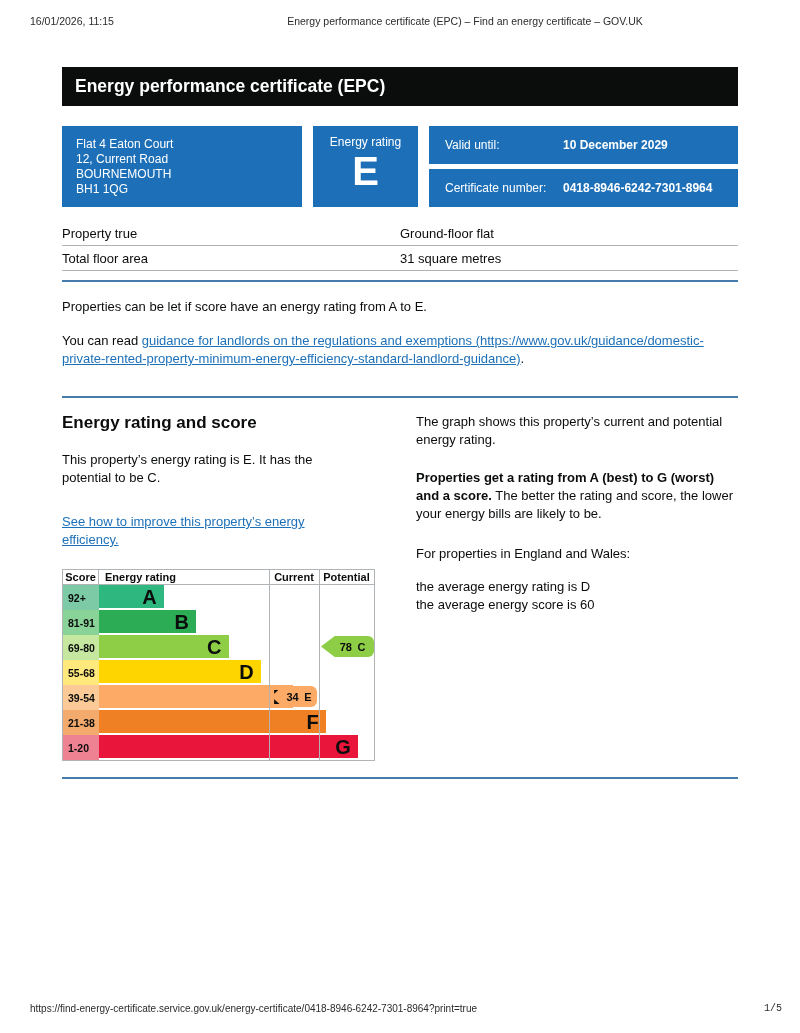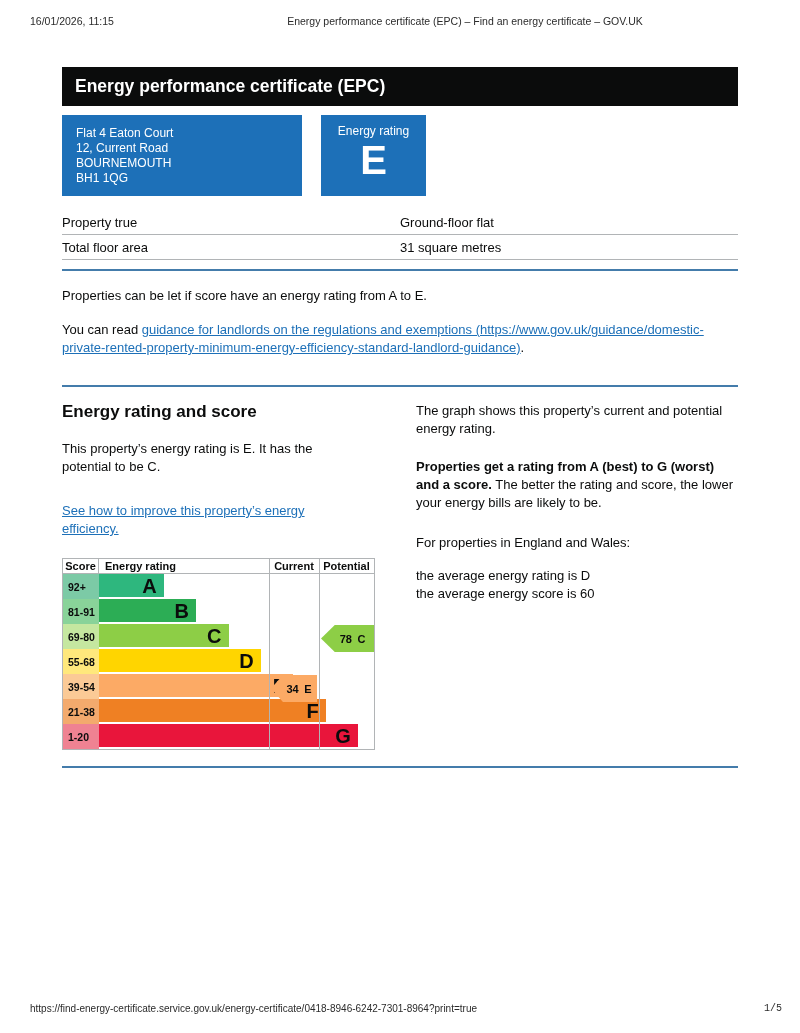--- a/index.html
+++ b/index.html
@@ -12,21 +12,21 @@
   .print-footer-url { position: absolute; top: 1003px; left: 30px; font-size: 10px; color: #2b2b2b; }
   .print-footer-page { position: absolute; top: 1003px; right: 18px; font-size: 10px; color: #2b2b2b; font-family: Liberation Mono, monospace; }
 
   .content { position: absolute; left: 62px; top: 67px; width: 676px; }
 
   
   .epc-banner { background: #0b0c0c; color: #fff; height: 39px; display: flex; align-items: center; padding-left: 13px; }
   .epc-banner h1 { font-size: 17.5px; font-weight: bold; }
 
   
-  .summary-row { display: flex; margin-top: 9px; height: 81px; gap: 19px; }
+  .summary-row { display: flex; margin-top: 20px; height: 81px; gap: 11px; }
   .blue-box { background: #1d70b8; color: #fff; }
   .address-box { width: 240px; padding: 11px 0 0 14px; font-size: 12px; line-height: 15px; }
   .rating-box { width: 105px; display: flex; flex-direction: column; align-items: center; padding-top: 9px; }
   .rating-box .rating-label { font-size: 12px; }
   .rating-box .rating-letter { font-size: 40px; font-weight: bold; line-height: 44px; }
   .summary-right { flex: 1; display: flex; flex-direction: column; gap: 5px; }
   .kv-box { flex: 1; display: flex; align-items: center; padding-left: 16px; font-size: 12px; }
   .kv-box .kv-label { width: 118px; }
   .kv-box .kv-value { font-weight: bold; }
 
@@ -63,21 +63,21 @@
   .ch-current { width: 50px; text-align: center; }
   .ch-potential { flex: 1; text-align: center; }
   .chart-row { display: flex; height: 25px; }
   .score-cell { width: 36px; font-size: 10.5px; font-weight: bold; display: flex; align-items: center; padding-left: 5px; }
   .bar-area { flex: 1; }
   .band-bar { height: 23px; display: flex; align-items: center; justify-content: flex-end; padding-right: 7px; }
   .band-letter { font-size: 20px; font-weight: bold; line-height: 1; }
   .col-overlay { position: absolute; top: 0; bottom: 0; border-left: 1px solid #b1b4b6; pointer-events: none; }
   .col-cur { left: 206px; width: 50px; }
   .col-pot { left: 256px; width: 57px; }
-  .marker-arrow { position: absolute; height: 27px; clip-path: polygon(0 50%, 26% 0, 100% 0, 100% 100%, 26% 100%); display: flex; align-items: center; justify-content: center; padding-left: 10px; font-size: 11px; font-weight: bold; color: #0b0c0c; }
+  .marker-arrow { position: absolute; height: 21px; clip-path: polygon(0 50%, 26% 0, 100% 0, 100% 100%, 26% 100%); display: flex; align-items: center; justify-content: center; padding-left: 10px; font-size: 11px; font-weight: bold; color: #0b0c0c; border-radius: 6px; }
 </style>
 </head>
 <body>
 
 <div class="page">
 
   <div class="print-header-date">16/01/2026, 11:15</div>
   <div class="print-header-title">Energy performance certificate (EPC) – Find an energy certificate – GOV.UK</div>
 
   <div class="content">
@@ -89,20 +89,30 @@
     <div class="summary-row">
       <div class="blue-box address-box">
         <div>Flat 4 Eaton Court</div>
         <div>12, Current Road</div>
         <div>BOURNEMOUTH</div>
         <div>BH1 1QG</div>
       </div>
       <div class="blue-box rating-box">
         <div class="rating-label">Energy rating</div>
         <div class="rating-letter">E</div>
+      </div>
+      <div class="summary-right">
+        <div class="blue-box kv-box">
+          <span class="kv-label">Valid until:</span>
+          <span class="kv-value">10 December 2029</span>
+        </div>
+        <div class="blue-box kv-box">
+          <span class="kv-label">Certificate number:</span>
+          <span class="kv-value">0418-8946-6242-7301-8964</span>
+        </div>
       </div>
     </div>
 
     <div class="prop-table">
       <div class="prop-row">
         <div class="prop-label">Property true</div>
         <div class="prop-value">Ground-floor flat</div>
       </div>
       <div class="prop-row">
         <div class="prop-label">Total floor area</div>

